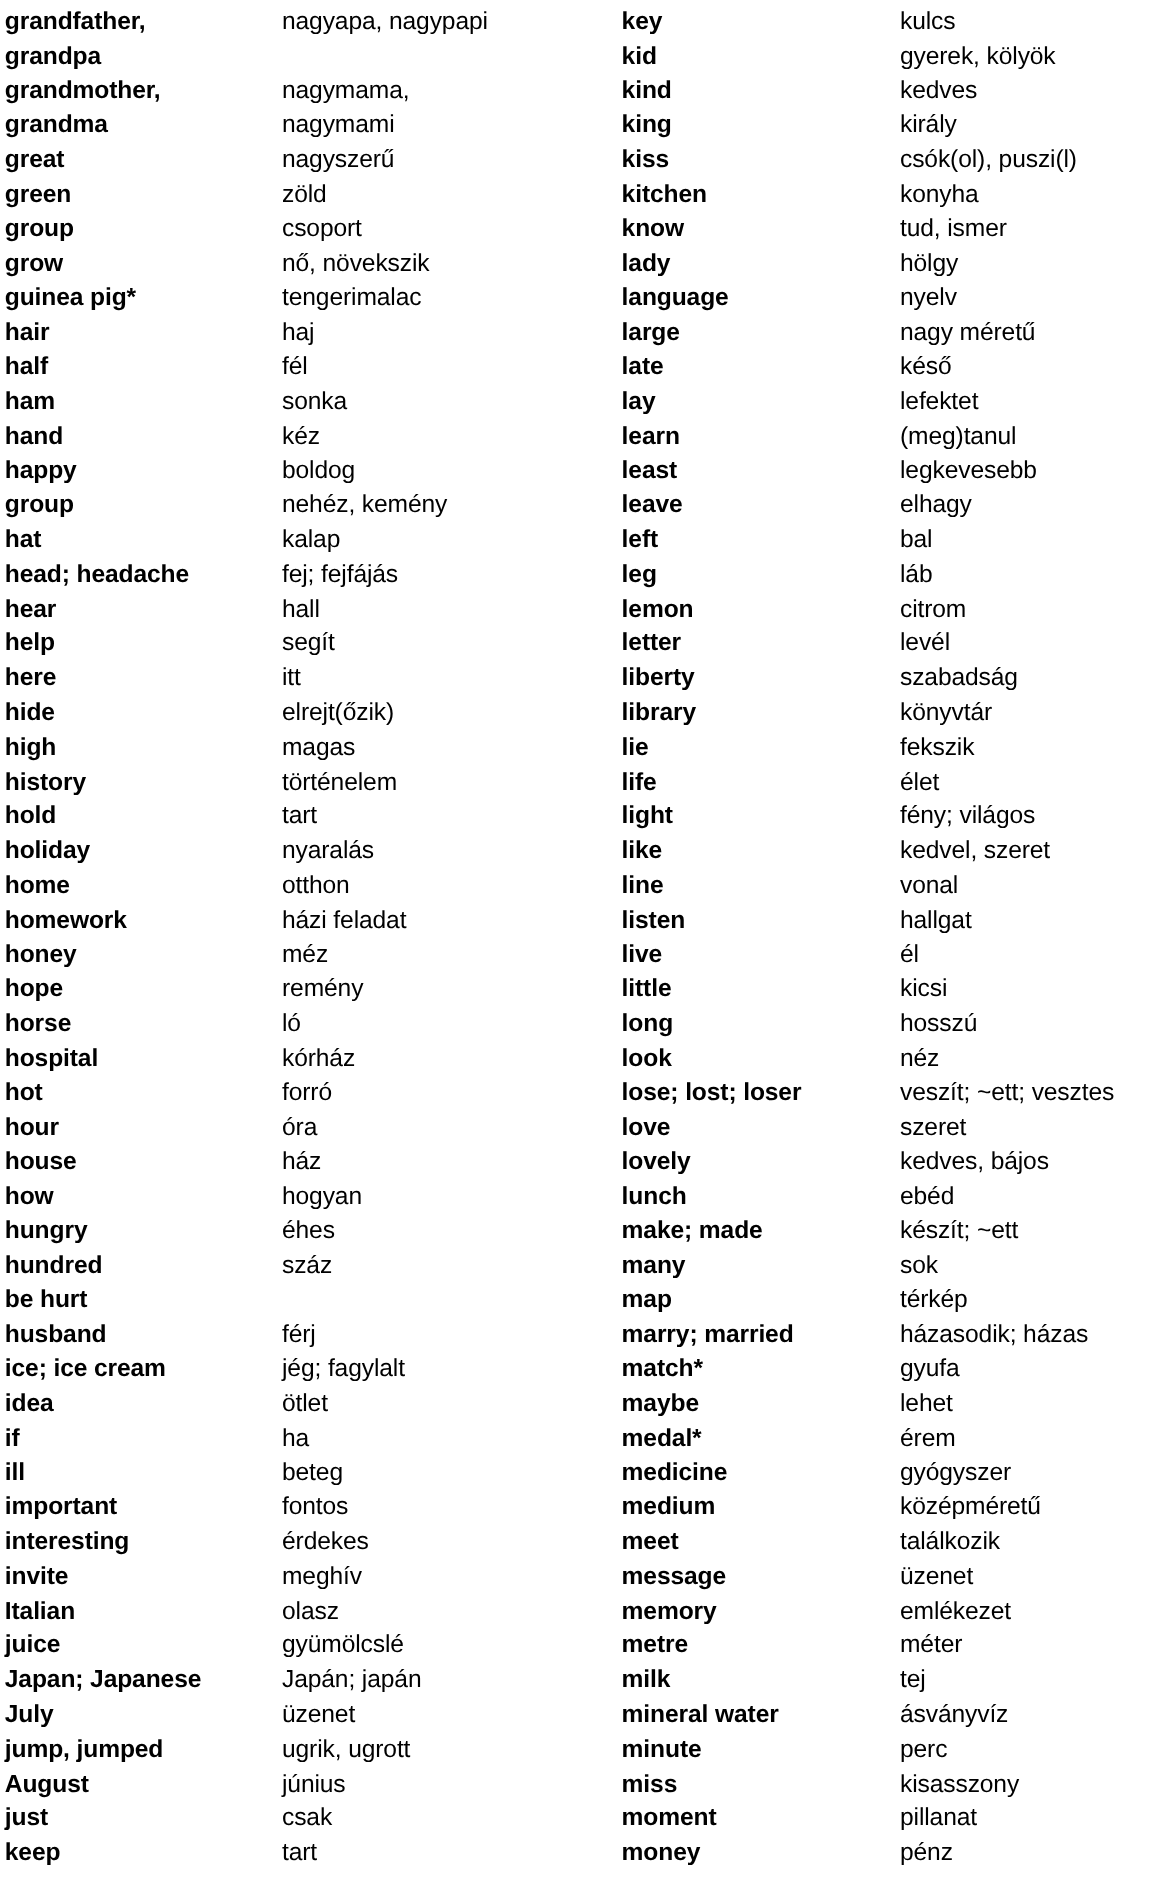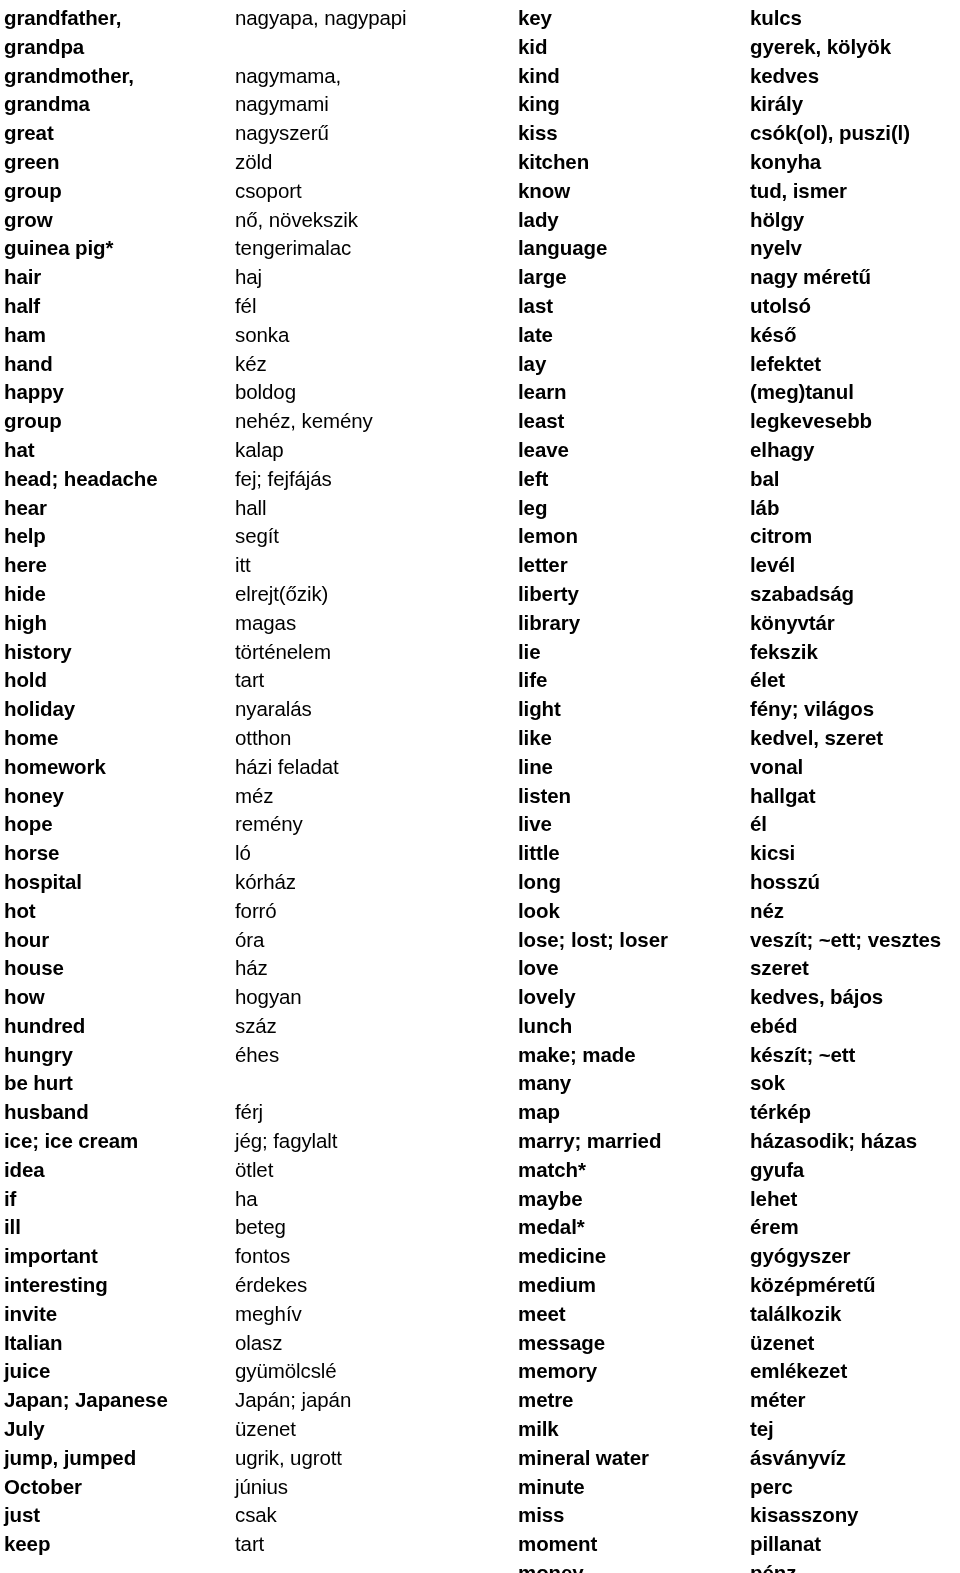--- a/index.html
+++ b/index.html
@@ -47,21 +47,21 @@
     letter-spacing: -0.1px;
   }
   .gloss {
     font-weight: normal;
     font-size: 20.5px;
     letter-spacing: -0.1px;
   }
   .column-left  .term  { width: 231px; }
   .column-left  .gloss { width: 265px; }
   .column-right .term  { width: 232px; }
-  .column-right .gloss { width: 210px; font-weight: bold; }
+  .column-right .gloss { width: 210px; }
 </style>
 </head>
 <body>
 
 <div class="page">
   <div class="columns">
     <div class="column column-left">
         <div class="entry">
           <span class="term">grandfather,</span>
           <span class="gloss">nagyapa, nagypapi</span>
@@ -196,28 +196,28 @@
         </div>
         <div class="entry">
           <span class="term">house</span>
           <span class="gloss">ház</span>
         </div>
         <div class="entry">
           <span class="term">how</span>
           <span class="gloss">hogyan</span>
         </div>
         <div class="entry">
+          <span class="term">hungry</span>
+          <span class="gloss">éhes</span>
+        </div>
+        <div class="entry">
           <span class="term">hundred</span>
           <span class="gloss">száz</span>
         </div>
         <div class="entry">
-          <span class="term">hungry</span>
-          <span class="gloss">éhes</span>
-        </div>
-        <div class="entry">
           <span class="term">be hurt</span>
         </div>
         <div class="entry">
           <span class="term">husband</span>
           <span class="gloss">férj</span>
         </div>
         <div class="entry">
           <span class="term">ice; ice cream</span>
           <span class="gloss">jég; fagylalt</span>
         </div>
@@ -259,21 +259,21 @@
         </div>
         <div class="entry">
           <span class="term">July</span>
           <span class="gloss">üzenet</span>
         </div>
         <div class="entry">
           <span class="term">jump, jumped</span>
           <span class="gloss">ugrik, ugrott</span>
         </div>
         <div class="entry">
-          <span class="term">October</span>
+          <span class="term">August</span>
           <span class="gloss">június</span>
         </div>
         <div class="entry">
           <span class="term">just</span>
           <span class="gloss">csak</span>
         </div>
         <div class="entry">
           <span class="term">keep</span>
           <span class="gloss">tart</span>
         </div>
@@ -311,24 +311,20 @@
           <span class="term">lady</span>
           <span class="gloss">hölgy</span>
         </div>
         <div class="entry">
           <span class="term">language</span>
           <span class="gloss">nyelv</span>
         </div>
         <div class="entry">
           <span class="term">large</span>
           <span class="gloss">nagy méretű</span>
-        </div>
-        <div class="entry">
-          <span class="term">last</span>
-          <span class="gloss">utolsó</span>
         </div>
         <div class="entry">
           <span class="term">late</span>
           <span class="gloss">késő</span>
         </div>
         <div class="entry">
           <span class="term">lay</span>
           <span class="gloss">lefektet</span>
         </div>
         <div class="entry">

